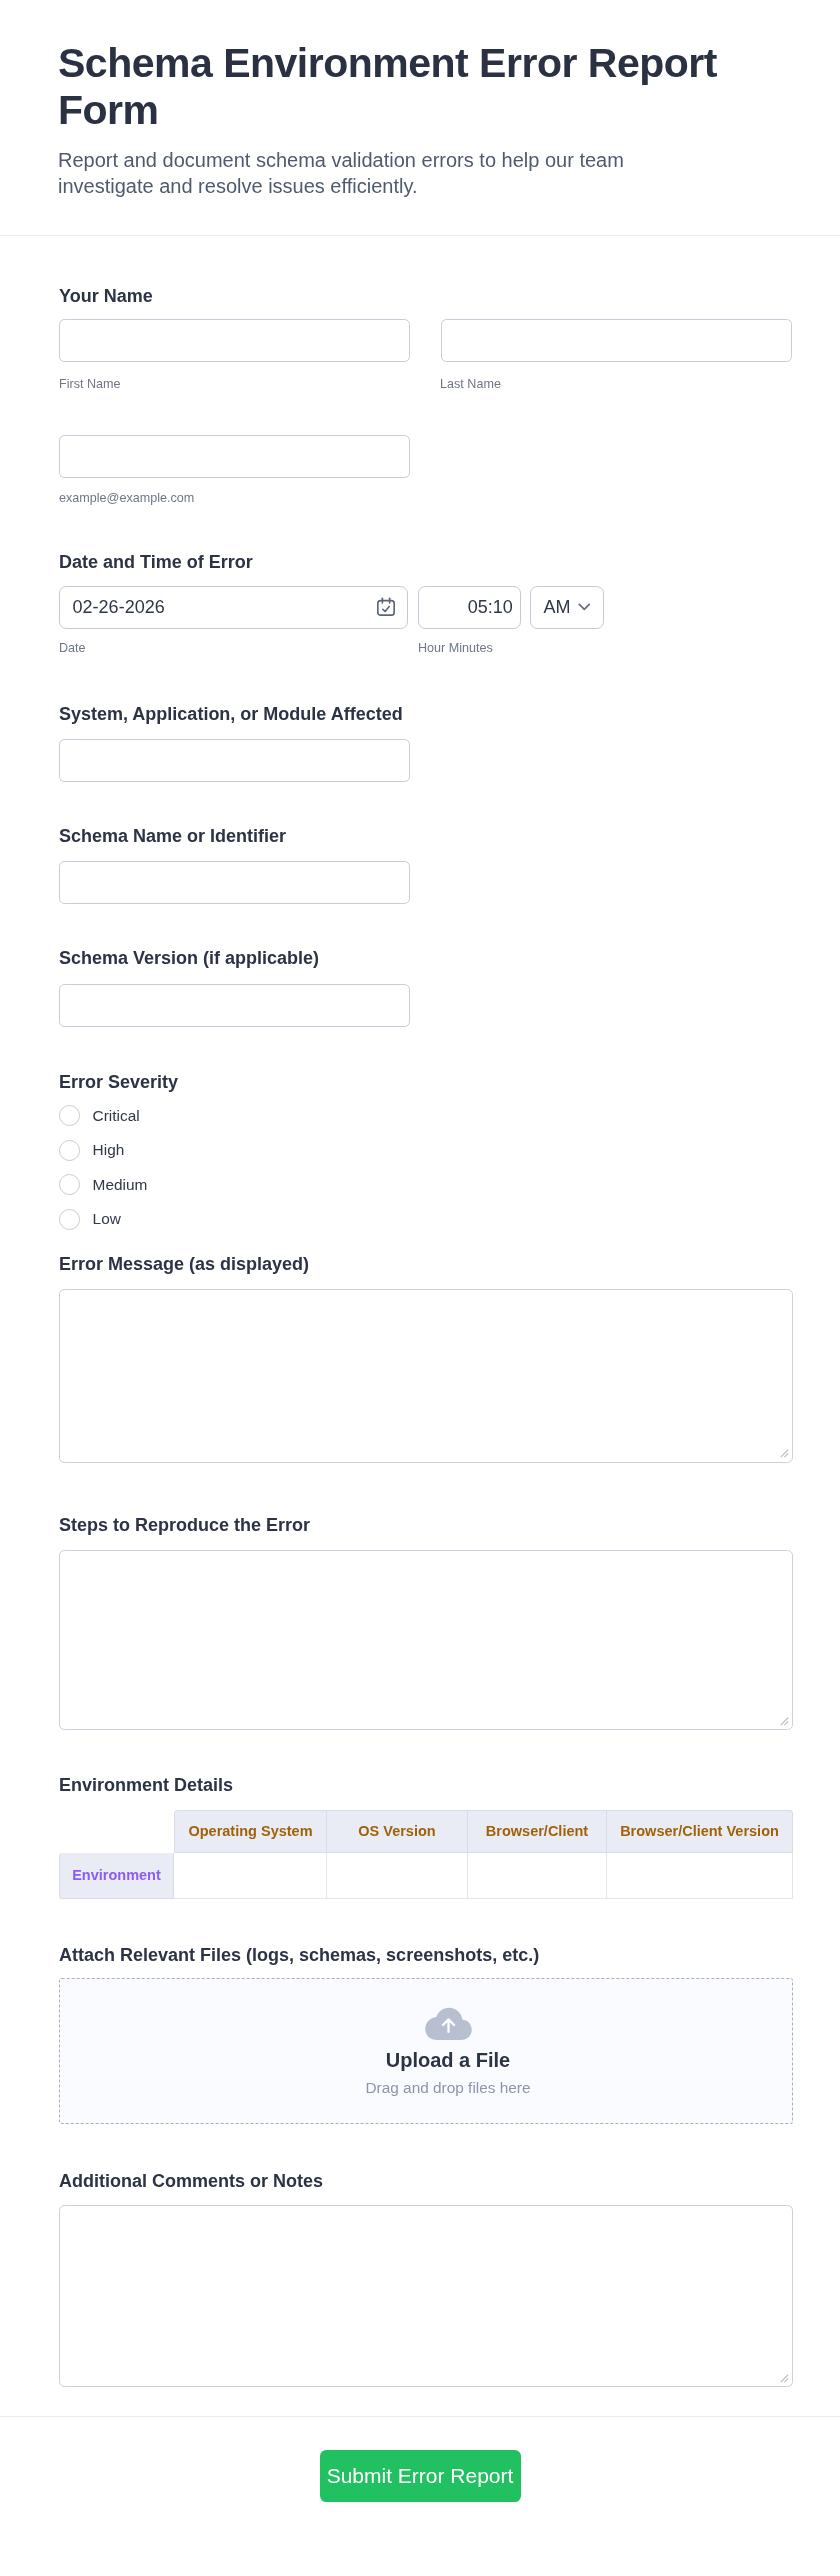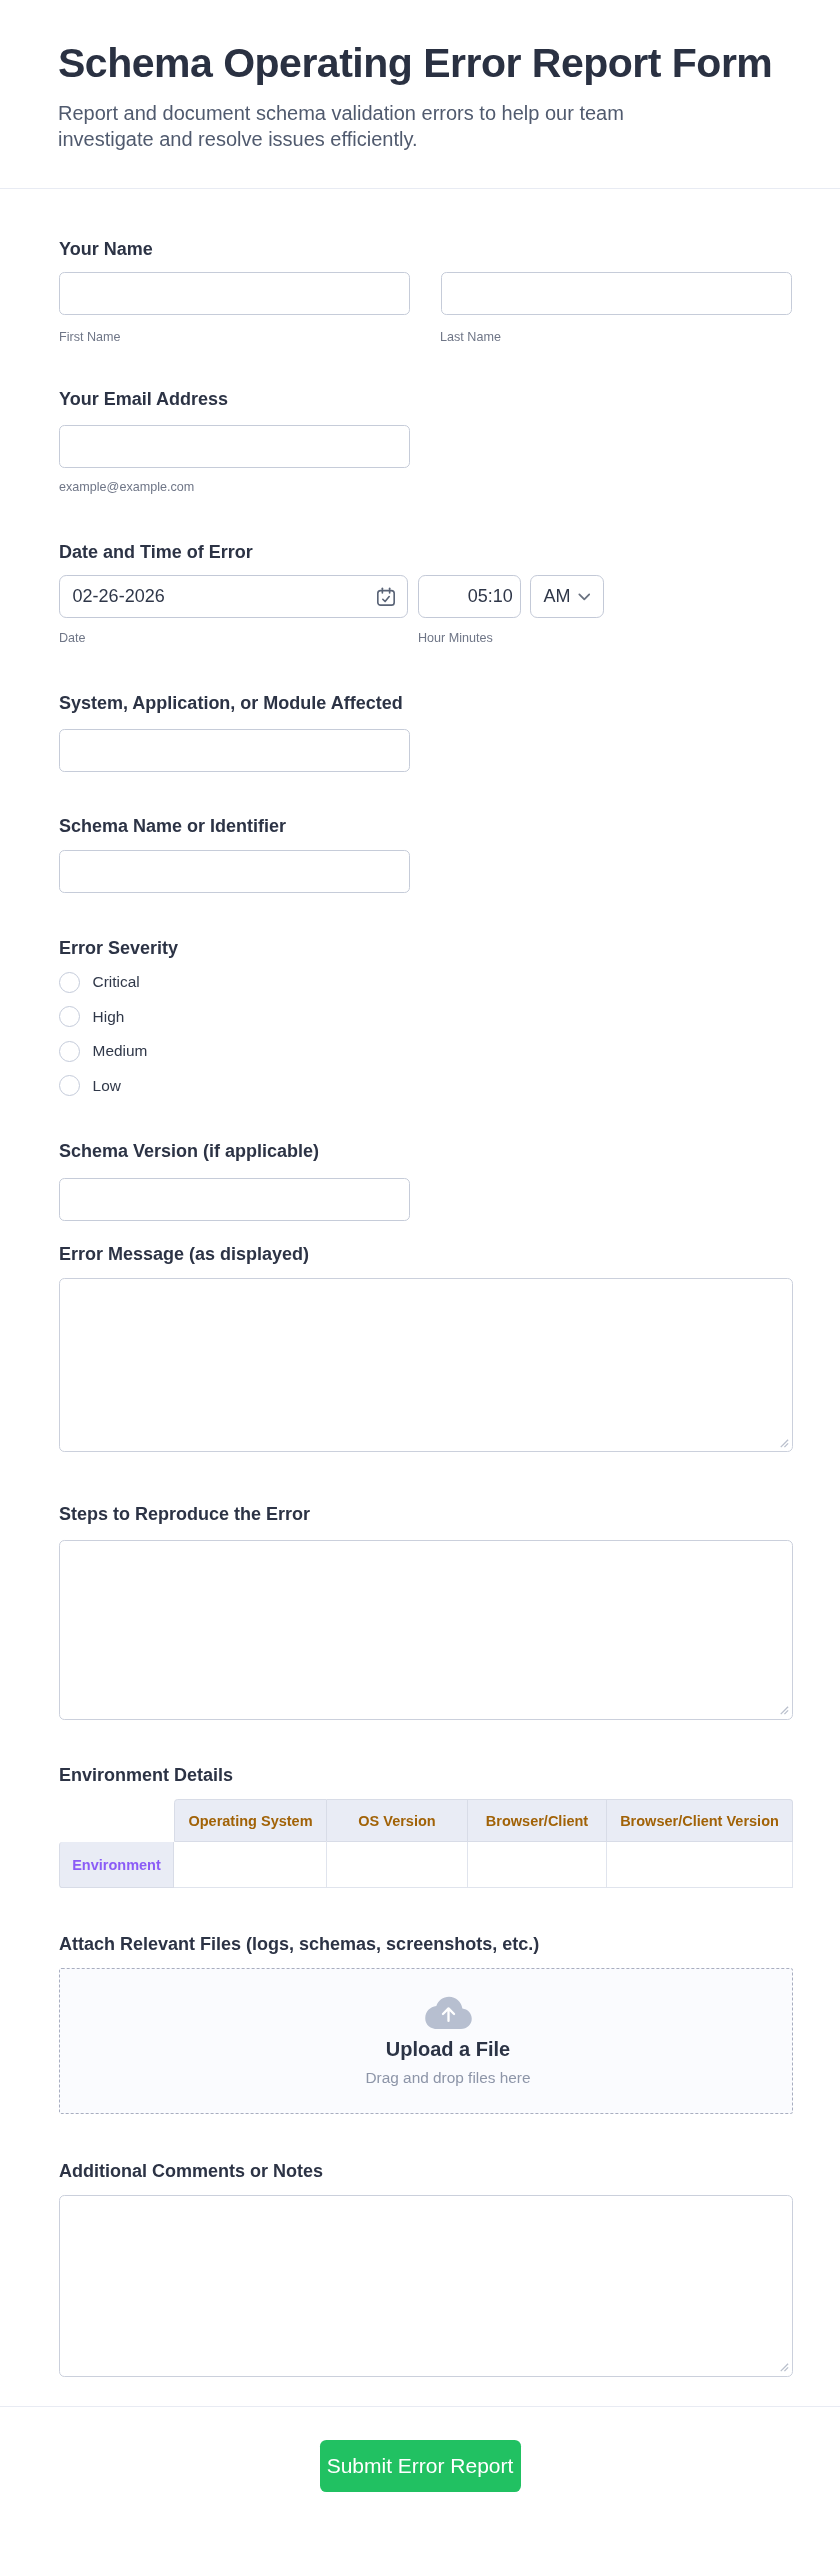--- a/index.html
+++ b/index.html
@@ -200,41 +200,40 @@
     font-weight: 500;
     border: none;
     border-radius: 6.3px;
     cursor: pointer;
   }
 </style>
 </head>
 <body>
 
 <div class="form-header">
-  <h1 class="form-title">Schema Operating Error Report Form</h1>
+  <h1 class="form-title">Schema Environment Error Report Form</h1>
   <p class="form-subtitle">Report and document schema validation errors to help our team investigate and resolve issues efficiently.</p>
 </div>
 <hr class="header-divider">
 
 <div class="form-main">
 
   <div class="section" style="margin-top:49px">
     <div class="q-label">Your Name</div>
     <div class="row" style="margin-top:12.6px; gap:31px">
       <input class="text-input" style="width: 351px;" value="">
       <input class="text-input" style="width: 352px;" value="">
     </div>
     <div class="row" style="margin-top:14.5px">
       <div class="sub-label" style="width:381px">First Name</div>
       <div class="sub-label">Last Name</div>
     </div>
   </div>
 
   <div class="section" style="margin-top:43px">
-    <div class="q-label">Your Email Address</div>
     <input class="text-input" style="margin-top: 14.5px;" value="">
     <div class="sub-label" style="margin-top:12.6px">example@example.com</div>
   </div>
 
   <div class="section" style="margin-top:45px">
     <div class="q-label">Date and Time of Error</div>
     <div class="datetime-row" style="margin-top:12.6px">
       <div class="date-wrap">
         <input class="text-input" value="02-26-2026" style="">
         <svg class="calendar-icon" viewBox="0 0 22 22" fill="none">
@@ -261,43 +260,43 @@
   <div class="section" style="margin-top:46px">
     <div class="q-label">System, Application, or Module Affected</div>
     <input class="text-input" style="margin-top: 14.5px;" value="">
   </div>
 
   <div class="section" style="margin-top:43px">
     <div class="q-label">Schema Name or Identifier</div>
     <input class="text-input" style="margin-top: 13.6px;" value="">
   </div>
 
+  <div class="section" style="margin-top:43px">
+    <div class="q-label">Schema Version (if applicable)</div>
+    <input class="text-input" style="margin-top: 15.4px;" value="">
+  </div>
+
   <div class="section" style="margin-top:44px">
     <div class="q-label">Error Severity</div>
     <div class="radio-row">
       <span class="radio-circle"></span>
       <span class="radio-label">Critical</span>
     </div>
     <div class="radio-row">
       <span class="radio-circle"></span>
       <span class="radio-label">High</span>
     </div>
     <div class="radio-row">
       <span class="radio-circle"></span>
       <span class="radio-label">Medium</span>
     </div>
     <div class="radio-row">
       <span class="radio-circle"></span>
       <span class="radio-label">Low</span>
     </div>
-  </div>
-
-  <div class="section" style="margin-top:43px">
-    <div class="q-label">Schema Version (if applicable)</div>
-    <input class="text-input" style="margin-top: 15.4px;" value="">
   </div>
 
   <div class="section" style="margin-top:22px">
     <div class="q-label">Error Message (as displayed)</div>
     <div class="ta-wrap" style="margin-top:13.6px">
       <textarea class="textarea" style="height: 174px;" value=""></textarea>
       <svg class="resize-handle" viewBox="0 0 12 12">
         <line x1="3" y1="11" x2="11" y2="3" stroke="#b9bfcc" stroke-width="1.4"></line>
         <line x1="7" y1="11" x2="11" y2="7" stroke="#b9bfcc" stroke-width="1.4"></line>
       </svg>

